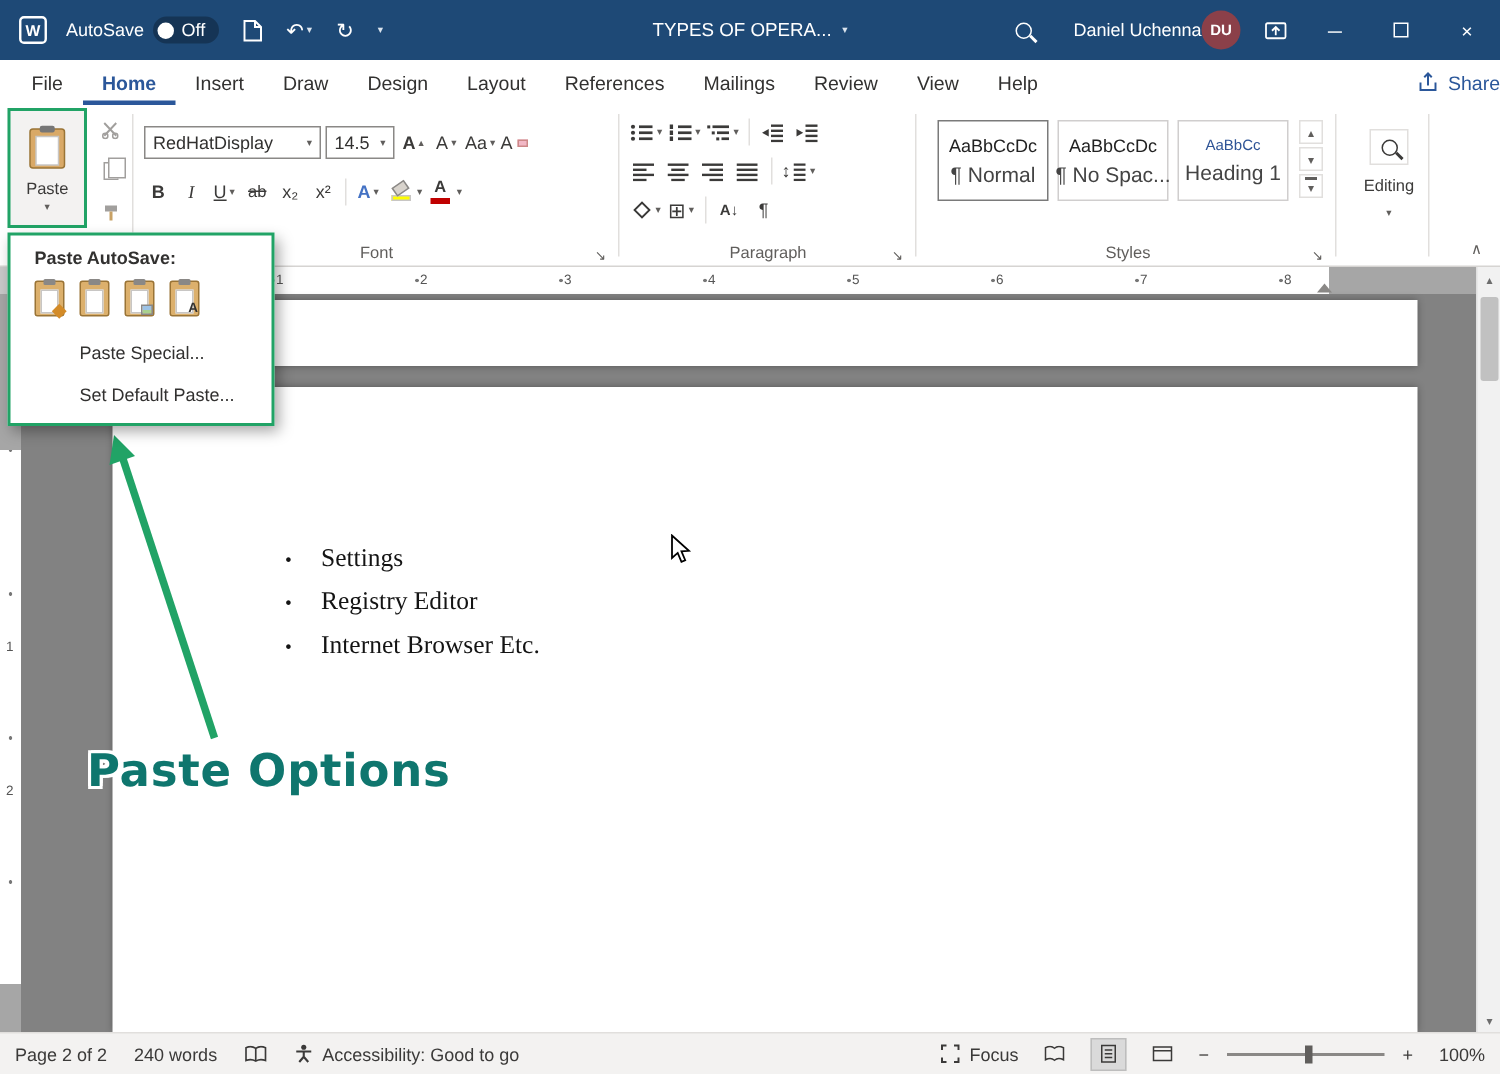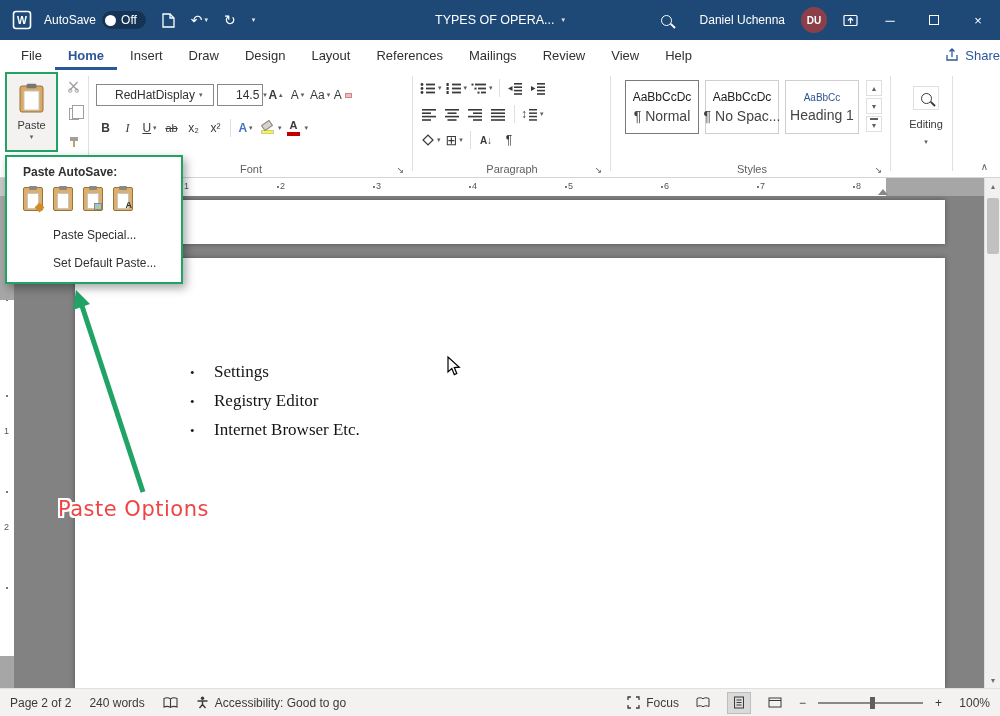--- a/index.html
+++ b/index.html
@@ -16,21 +16,21 @@
   .qat{margin-left:16px;display:flex;align-items:center;gap:16px;font-size:14px}
   .qat-btn{display:inline-flex;align-items:center;gap:2px;cursor:default}
   .tri-w{font-size:7px;color:#dbe4ee}
   .doc-title{position:absolute;left:50%;top:0;height:40px;transform:translateX(-50%);display:flex;align-items:center;gap:7px;font-size:12.5px}
   .tb-right{margin-left:auto;display:flex;align-items:center;height:40px}
   .ic-search{width:11px;height:11px;border:1.7px solid #fff;border-radius:50%;position:relative;display:inline-block}
   .ic-search::after{content:"";position:absolute;width:6px;height:1.7px;background:#fff;transform:rotate(45deg);right:-5px;bottom:-2px}
   .ic-search.dark{border-color:#3b3a39}
   .ic-search.dark::after{background:#3b3a39}
   .tb-right .ic-search{margin-right:28px}
-  .user-name{margin-right:16px}
+  .user-name{margin-right:0}
   .avatar{width:26px;height:26px;border-radius:50%;background:#8b4049;color:#fff;font-size:10px;font-weight:bold;display:flex;align-items:center;justify-content:center;margin-right:16px}
   .tb-right .qat-btn{margin-right:10px}
   .winbtn{width:44px;height:40px;display:flex;align-items:center;justify-content:center;font-size:13px}
   .maxbox{width:10px;height:10px;border:1.3px solid #fff;display:inline-block}
 
   
   .tabsbar{position:absolute;top:40px;left:0;right:0;height:30px;background:#fff;display:flex;align-items:stretch;padding-left:8px;font-size:13px;color:#323130}
   .tab{padding:0 13px;display:flex;align-items:center}
   .tab.active{color:#2b579a;font-weight:600;box-shadow:inset 0 -3px 0 #2b579a}
   .share-btn{margin-left:auto;display:flex;align-items:center;gap:6px;color:#2b579a}
@@ -47,21 +47,21 @@
   .paste-btn{position:absolute;left:5px;top:2px;width:53px;height:80px;border:2.5px solid #21a366;background:#f3f2f1;display:flex;flex-direction:column;align-items:center;justify-content:center;gap:2px}
   .paste-label{font-size:11px;color:#3b3a39}
   .clip-col{position:absolute;left:64px;top:6px;display:flex;flex-direction:column;gap:8px;align-items:center}
   .ic-copy{width:10px;height:12px;border:1.3px solid #a19f9d;background:#fff;position:relative;display:inline-block}
   .ic-copy::after{content:"";position:absolute;left:2px;top:-4px;width:10px;height:12px;border:1.3px solid #a19f9d;background:#fff}
 
   .g-font{left:92px;width:318px}
   .frow{position:absolute;left:4px;display:flex;align-items:center;gap:3px}
   .frow.r1{top:14px}
   .frow.r2{top:48px}
-  .combo{display:flex;align-items:center;border:1px solid #8a8886;background:#fff;height:22px;padding:0 18px;font-size:12px;color:#323130;gap:4px}
+  .combo{display:flex;align-items:center;border:1px solid #8a8886;background:#fff;height:22px;padding:0 5px;font-size:12px;color:#323130;gap:4px}
   .combo .tri{margin-left:auto}
   .combo.name{width:118px}
   .combo.size{width:46px}
   .b{font-weight:bold}.i{font-style:italic;font-family:"Liberation Serif",serif}.u{text-decoration:underline}.st{text-decoration:line-through;font-size:11px}
   .fx{color:#4472c4;font-weight:bold}
   .stackbtn{display:inline-flex;flex-direction:column;align-items:center;justify-content:center;height:20px;min-width:18px}
   .stackbtn .ltr{font-size:11px;line-height:11px;color:#3b3a39;font-weight:bold}
   .cbar{display:block;width:13px;height:4px;margin-top:1px}
   .cbar.yellow{background:#ffff00;border:1px solid #c8c6c4}
   .cbar.red{background:#c00000}
@@ -137,21 +137,21 @@
   .mclip{position:relative;width:20px;height:24px;background:#dcb06c;border:1px solid #9a7436;border-radius:2px}
   .mclip .sheet{position:absolute;left:3px;top:5px;width:12px;height:16px;background:#fff;border:1px solid #c8c6c4}
   .mclip .clamp{position:absolute;left:5px;top:-2px;width:8px;height:4px;background:#8a8886;border-radius:1px}
   .mclip .ov{position:absolute;right:0;bottom:0;font-size:9px;font-weight:bold;color:#323130;line-height:9px}
   .mclip .brush{position:absolute;right:-1px;bottom:-1px;width:7px;height:7px;background:#d38b28;transform:rotate(45deg)}
   .mclip .pic{position:absolute;right:0;bottom:0;width:8px;height:7px;background:linear-gradient(180deg,#9dc3e6 50%,#a9d18e 50%);border:1px solid #8a8886}
   .pm-item{font-size:12px;color:#323130;padding:7px 8px 7px 46px}
 
   
   .anno-arrow{position:absolute;left:0;top:0;width:1000px;height:716px;pointer-events:none;z-index:40}
-  .anno-label{position:absolute;left:58px;top:497px;z-index:41;font-family:"DejaVu Sans",sans-serif;font-weight:normal;font-size:21px;letter-spacing:.5px;color:#ef4444;
+  .anno-label{position:absolute;left:58px;top:497px;z-index:41;font-family:"DejaVu Sans",sans-serif;font-weight:bold;font-size:30px;letter-spacing:.5px;color:#0f766e;
     text-shadow:-2px -2px 0 #fff,2px -2px 0 #fff,-2px 2px 0 #fff,2px 2px 0 #fff,0 -2px 0 #fff,0 2px 0 #fff,-2px 0 0 #fff,2px 0 0 #fff}
   .cursor{position:absolute;left:447px;top:356px;z-index:60}
 </style>
 </head>
 <body>
 
 <div class="app">
 
   <header class="titlebar">
     <span class="logo">

